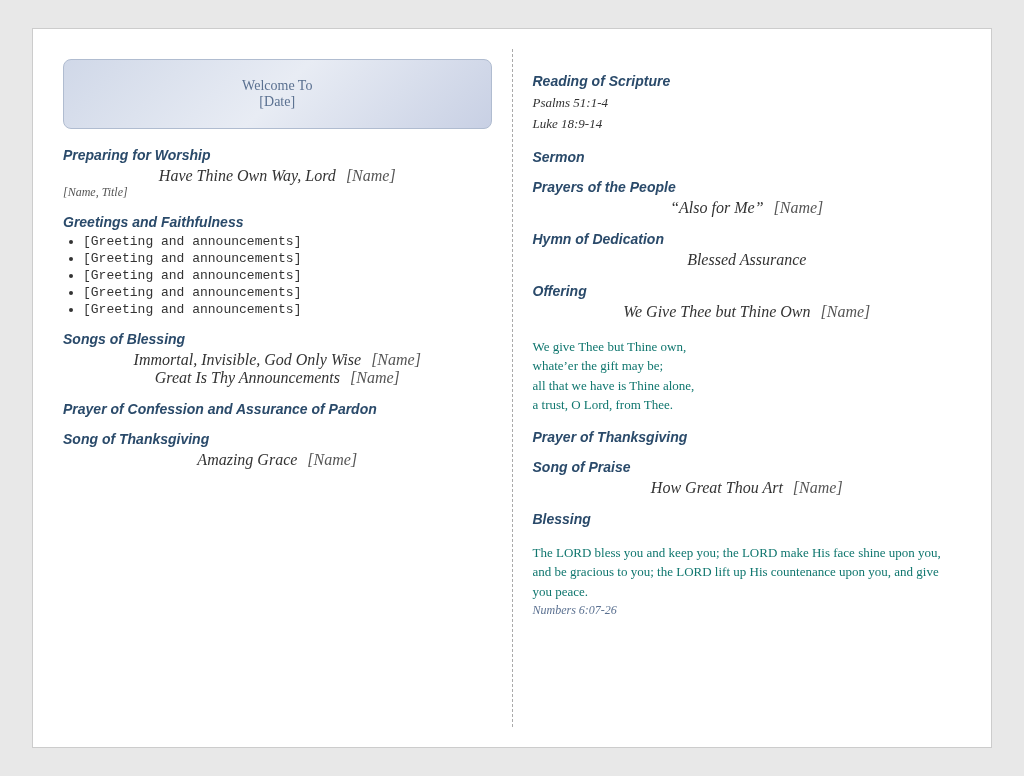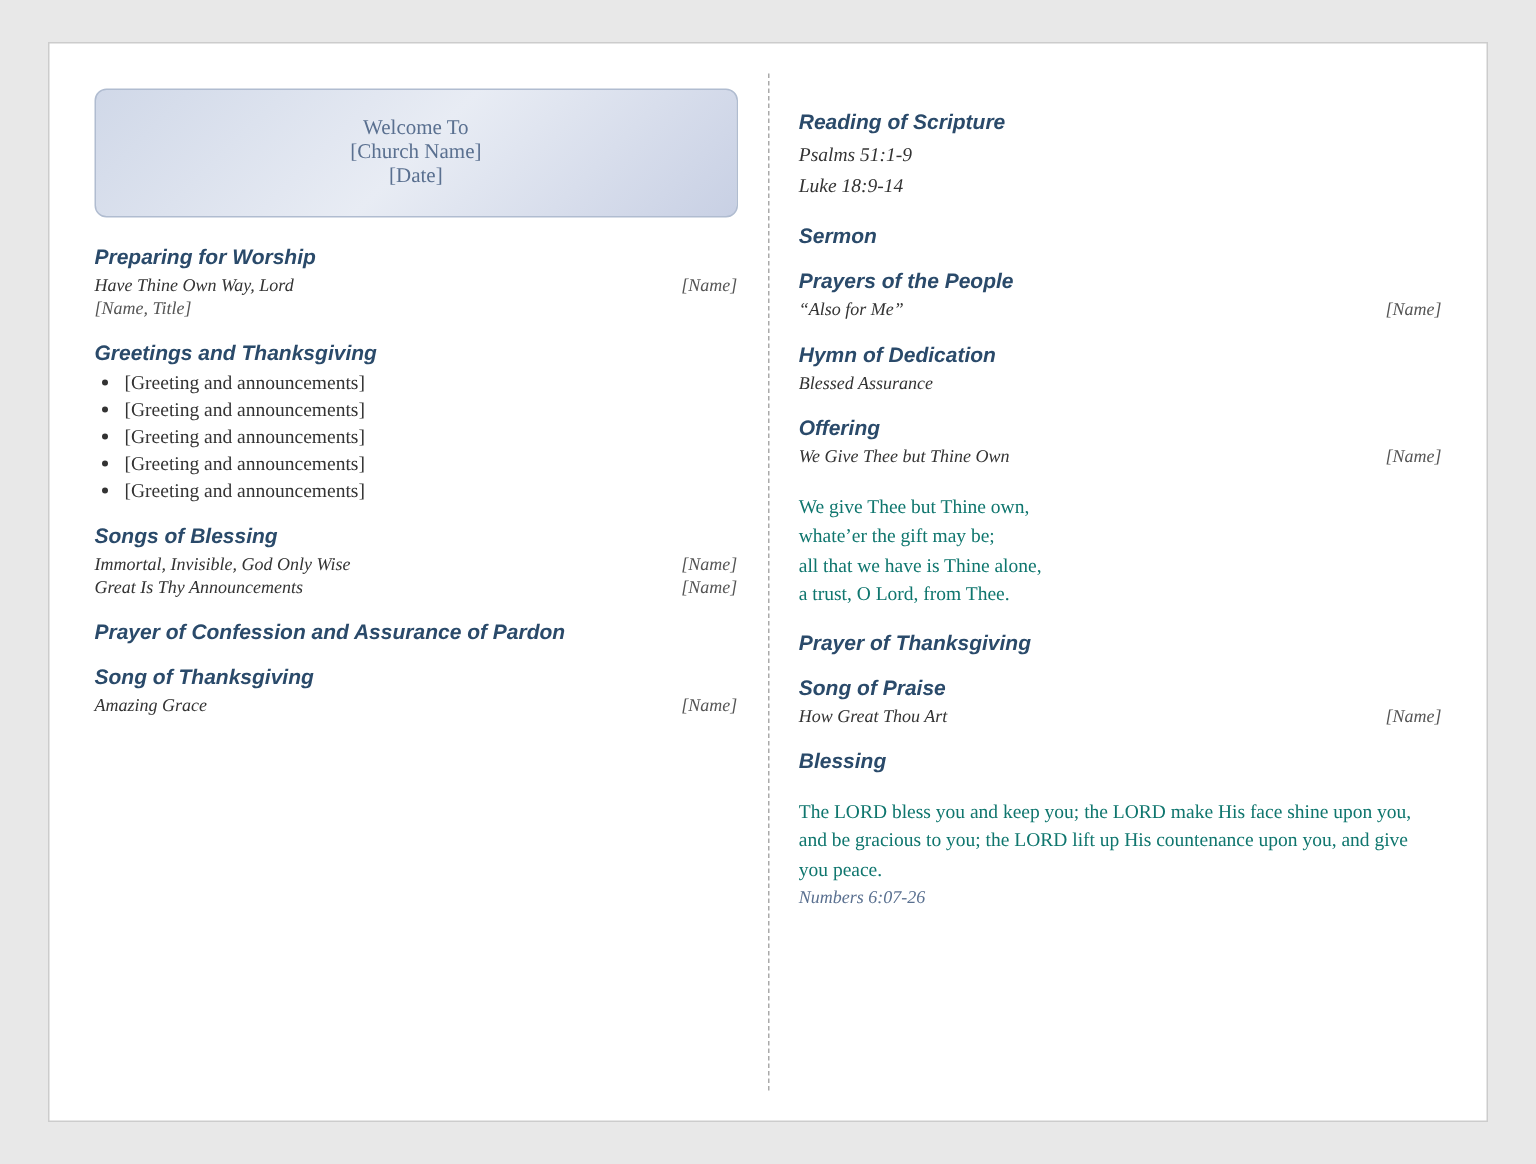--- a/index.html
+++ b/index.html
@@ -56,42 +56,43 @@
       color: #2a4a6a;
       font-size: 14px;
       margin-top: 14px;
       margin-bottom: 4px;
       font-family: 'Arial', sans-serif;
       font-style: italic;
     }
     .italic-entry {
       font-style: italic;
       color: #333;
-      font-size: 12px;
+      font-size: 16px;
       display: flex;
-      justify-content: space-between;
+      justify-content: center;
       align-items: baseline;
       font-family: Liberation Serif, serif;
     }
     .italic-entry .name-placeholder {
       color: #555;
       font-style: italic;
       margin-left: 10px;
       white-space: nowrap;
     }
     .italic-subtitle {
       font-style: italic;
       color: #555;
       font-size: 12px;
       margin-bottom: 12px;
     }
     .bullet-list {
       list-style-type: disc;
       padding-left: 20px;
       margin: 4px 0;
+      font-family: Liberation Mono, monospace;
     }
     .bullet-list li {
       font-size: 13px;
       color: #333;
       margin-bottom: 2px;
     }
     .plain-text {
       font-size: 13px;
       color: #0f766e;
       line-height: 1.5;
@@ -111,32 +112,31 @@
     }
   </style>
 </head>
 <body>
 
 <div class="page">
 
   <div class="left-col">
     <div class="welcome-box">
       <div class="welcome-to">Welcome To</div>
-      <div class="church-name">[Church Name]</div>
       <div class="date">[Date]</div>
     </div>
 
     <div class="section-title">Preparing for Worship</div>
     <div class="italic-entry">
       <span>Have Thine Own Way, Lord</span>
       <span class="name-placeholder">[Name]</span>
     </div>
     <div class="italic-subtitle">[Name, Title]</div>
 
-    <div class="section-title">Greetings and Thanksgiving</div>
+    <div class="section-title">Greetings and Faithfulness</div>
     <ul class="bullet-list">
       <li>[Greeting and announcements]</li>
       <li>[Greeting and announcements]</li>
       <li>[Greeting and announcements]</li>
       <li>[Greeting and announcements]</li>
       <li>[Greeting and announcements]</li>
     </ul>
 
     <div class="section-title">Songs of Blessing</div>
     <div class="italic-entry">
@@ -153,21 +153,21 @@
     <div class="section-title">Song of Thanksgiving</div>
     <div class="italic-entry">
       <span>Amazing Grace</span>
       <span class="name-placeholder">[Name]</span>
     </div>
   </div>
 
   <div class="right-col">
 
     <div class="section-title">Reading of Scripture</div>
-    <div class="scripture-italic">Psalms 51:1-9</div>
+    <div class="scripture-italic">Psalms 51:1-4</div>
     <div class="scripture-italic">Luke 18:9-14</div>
 
     <div class="section-title">Sermon</div>
 
     <div class="section-title">Prayers of the People</div>
     <div class="italic-entry">
       <span>“Also for Me”</span>
       <span class="name-placeholder">[Name]</span>
     </div>
 

